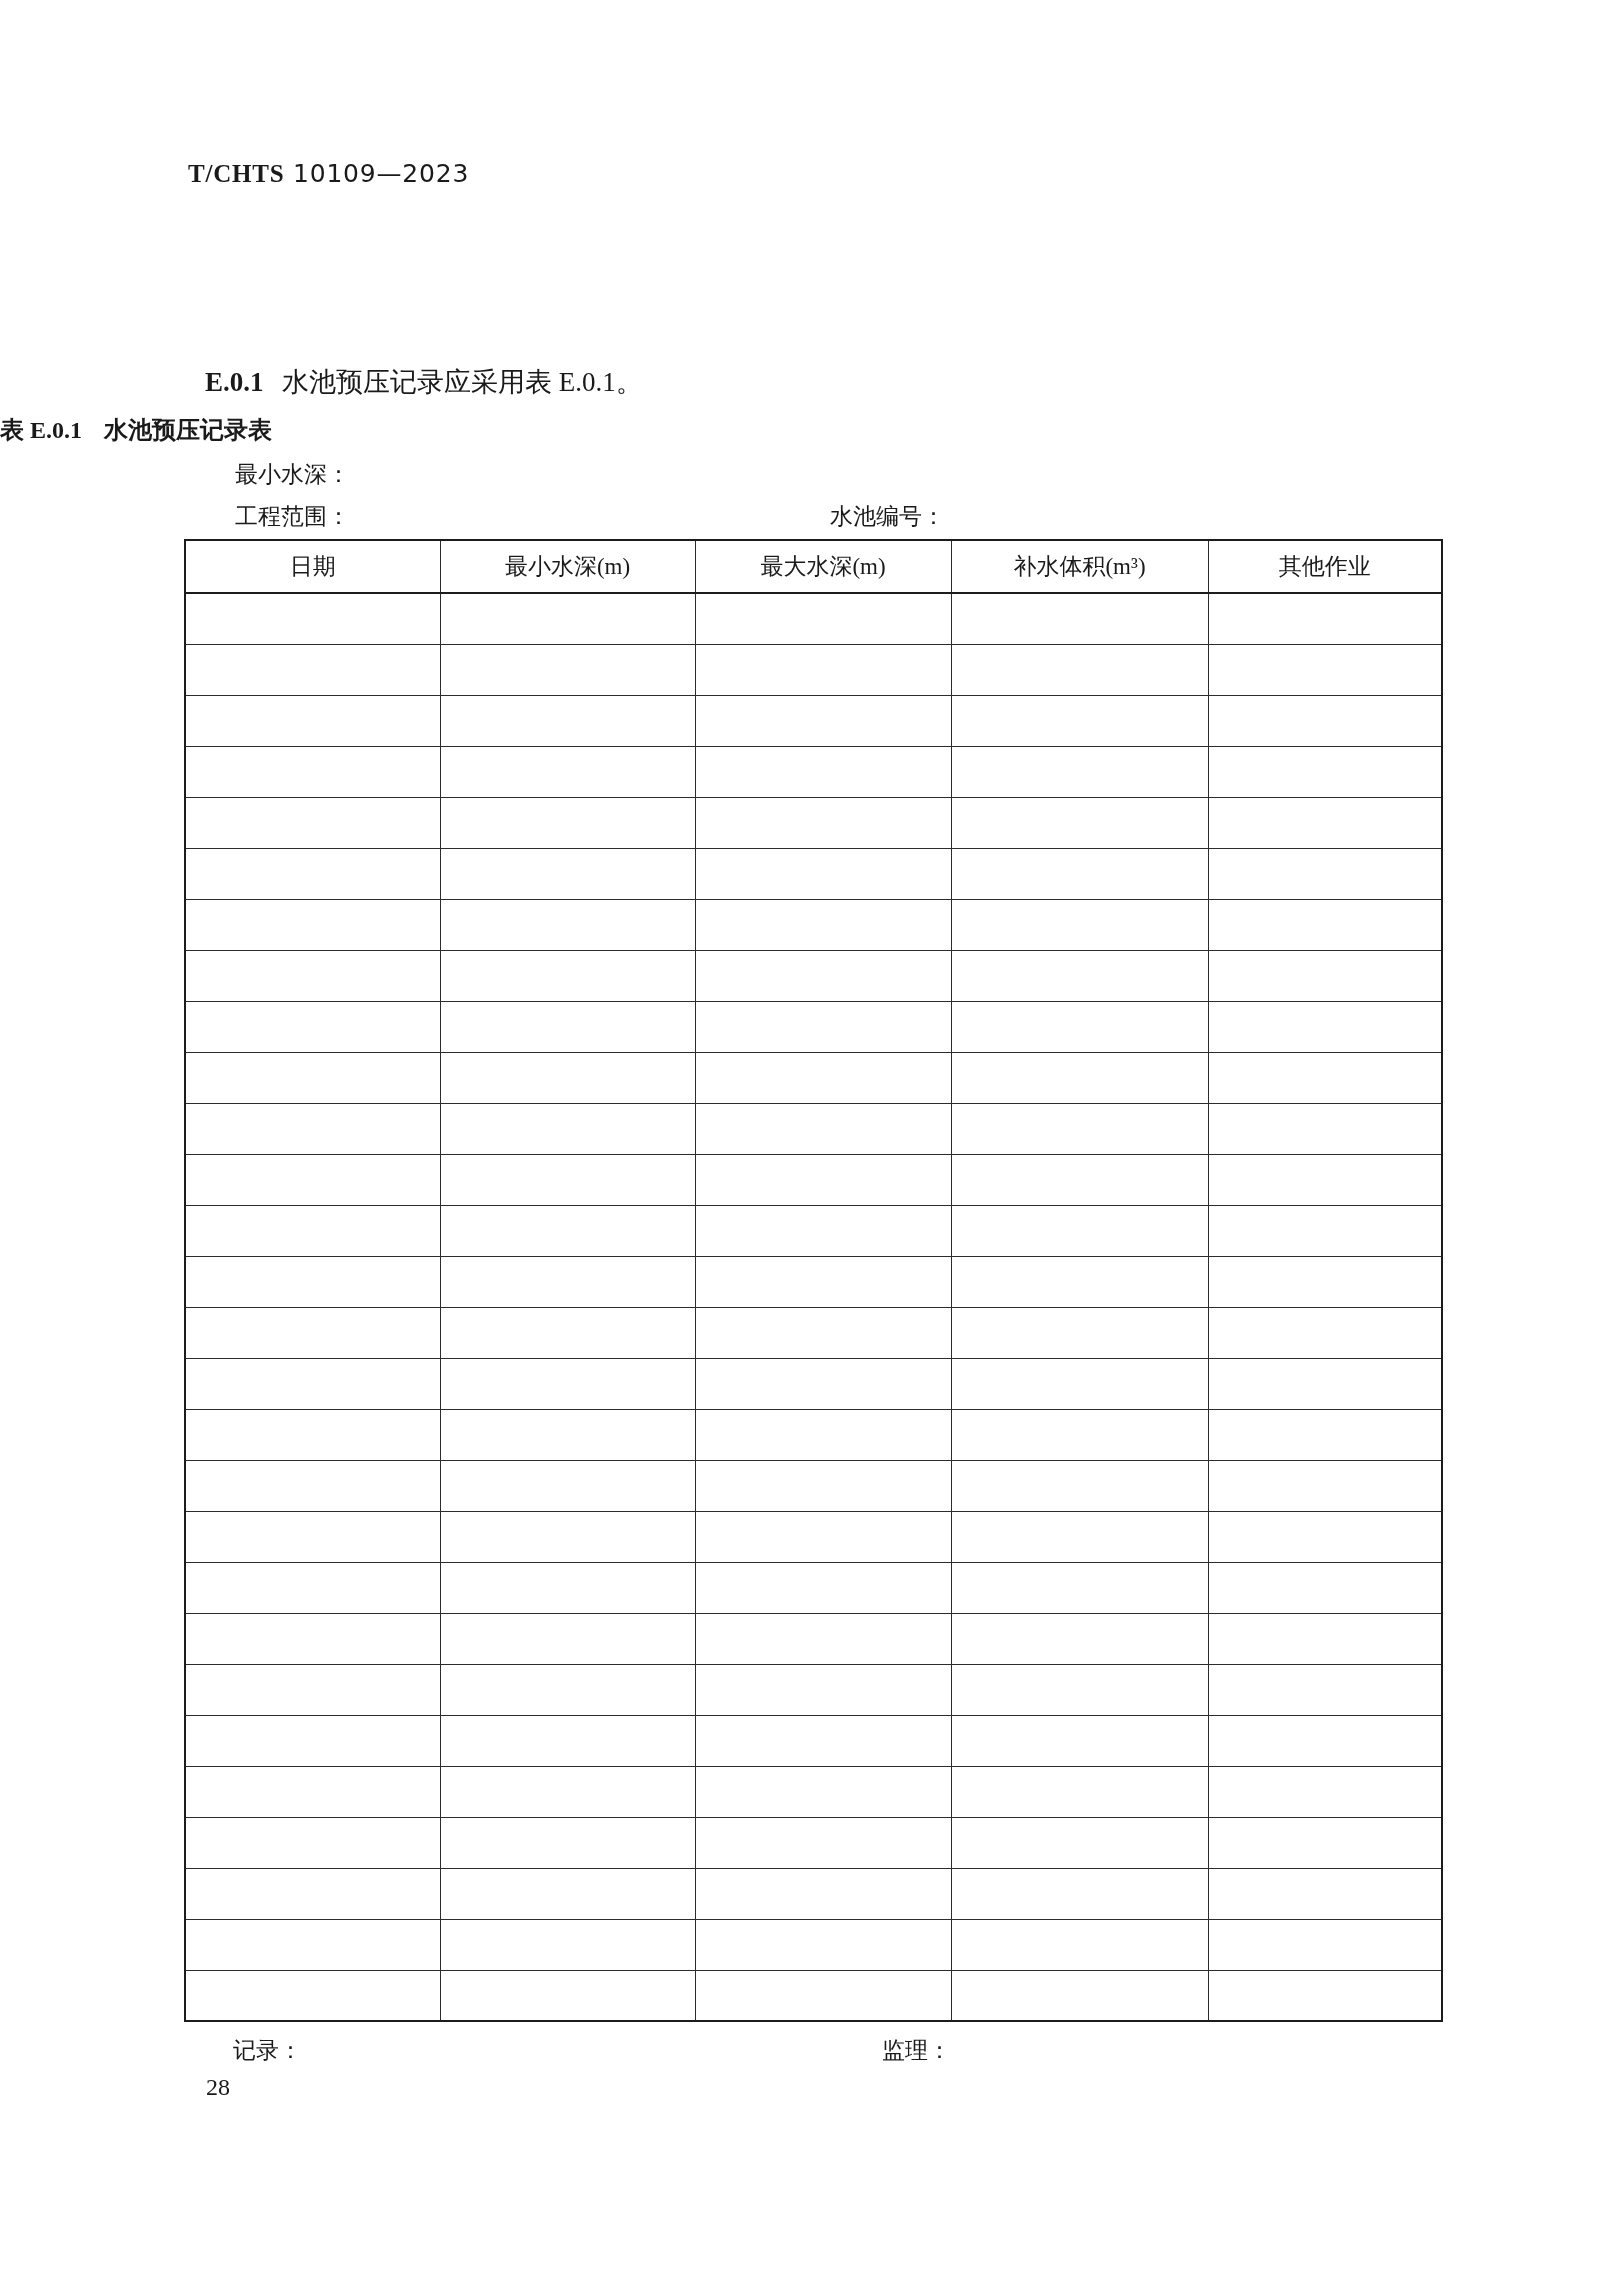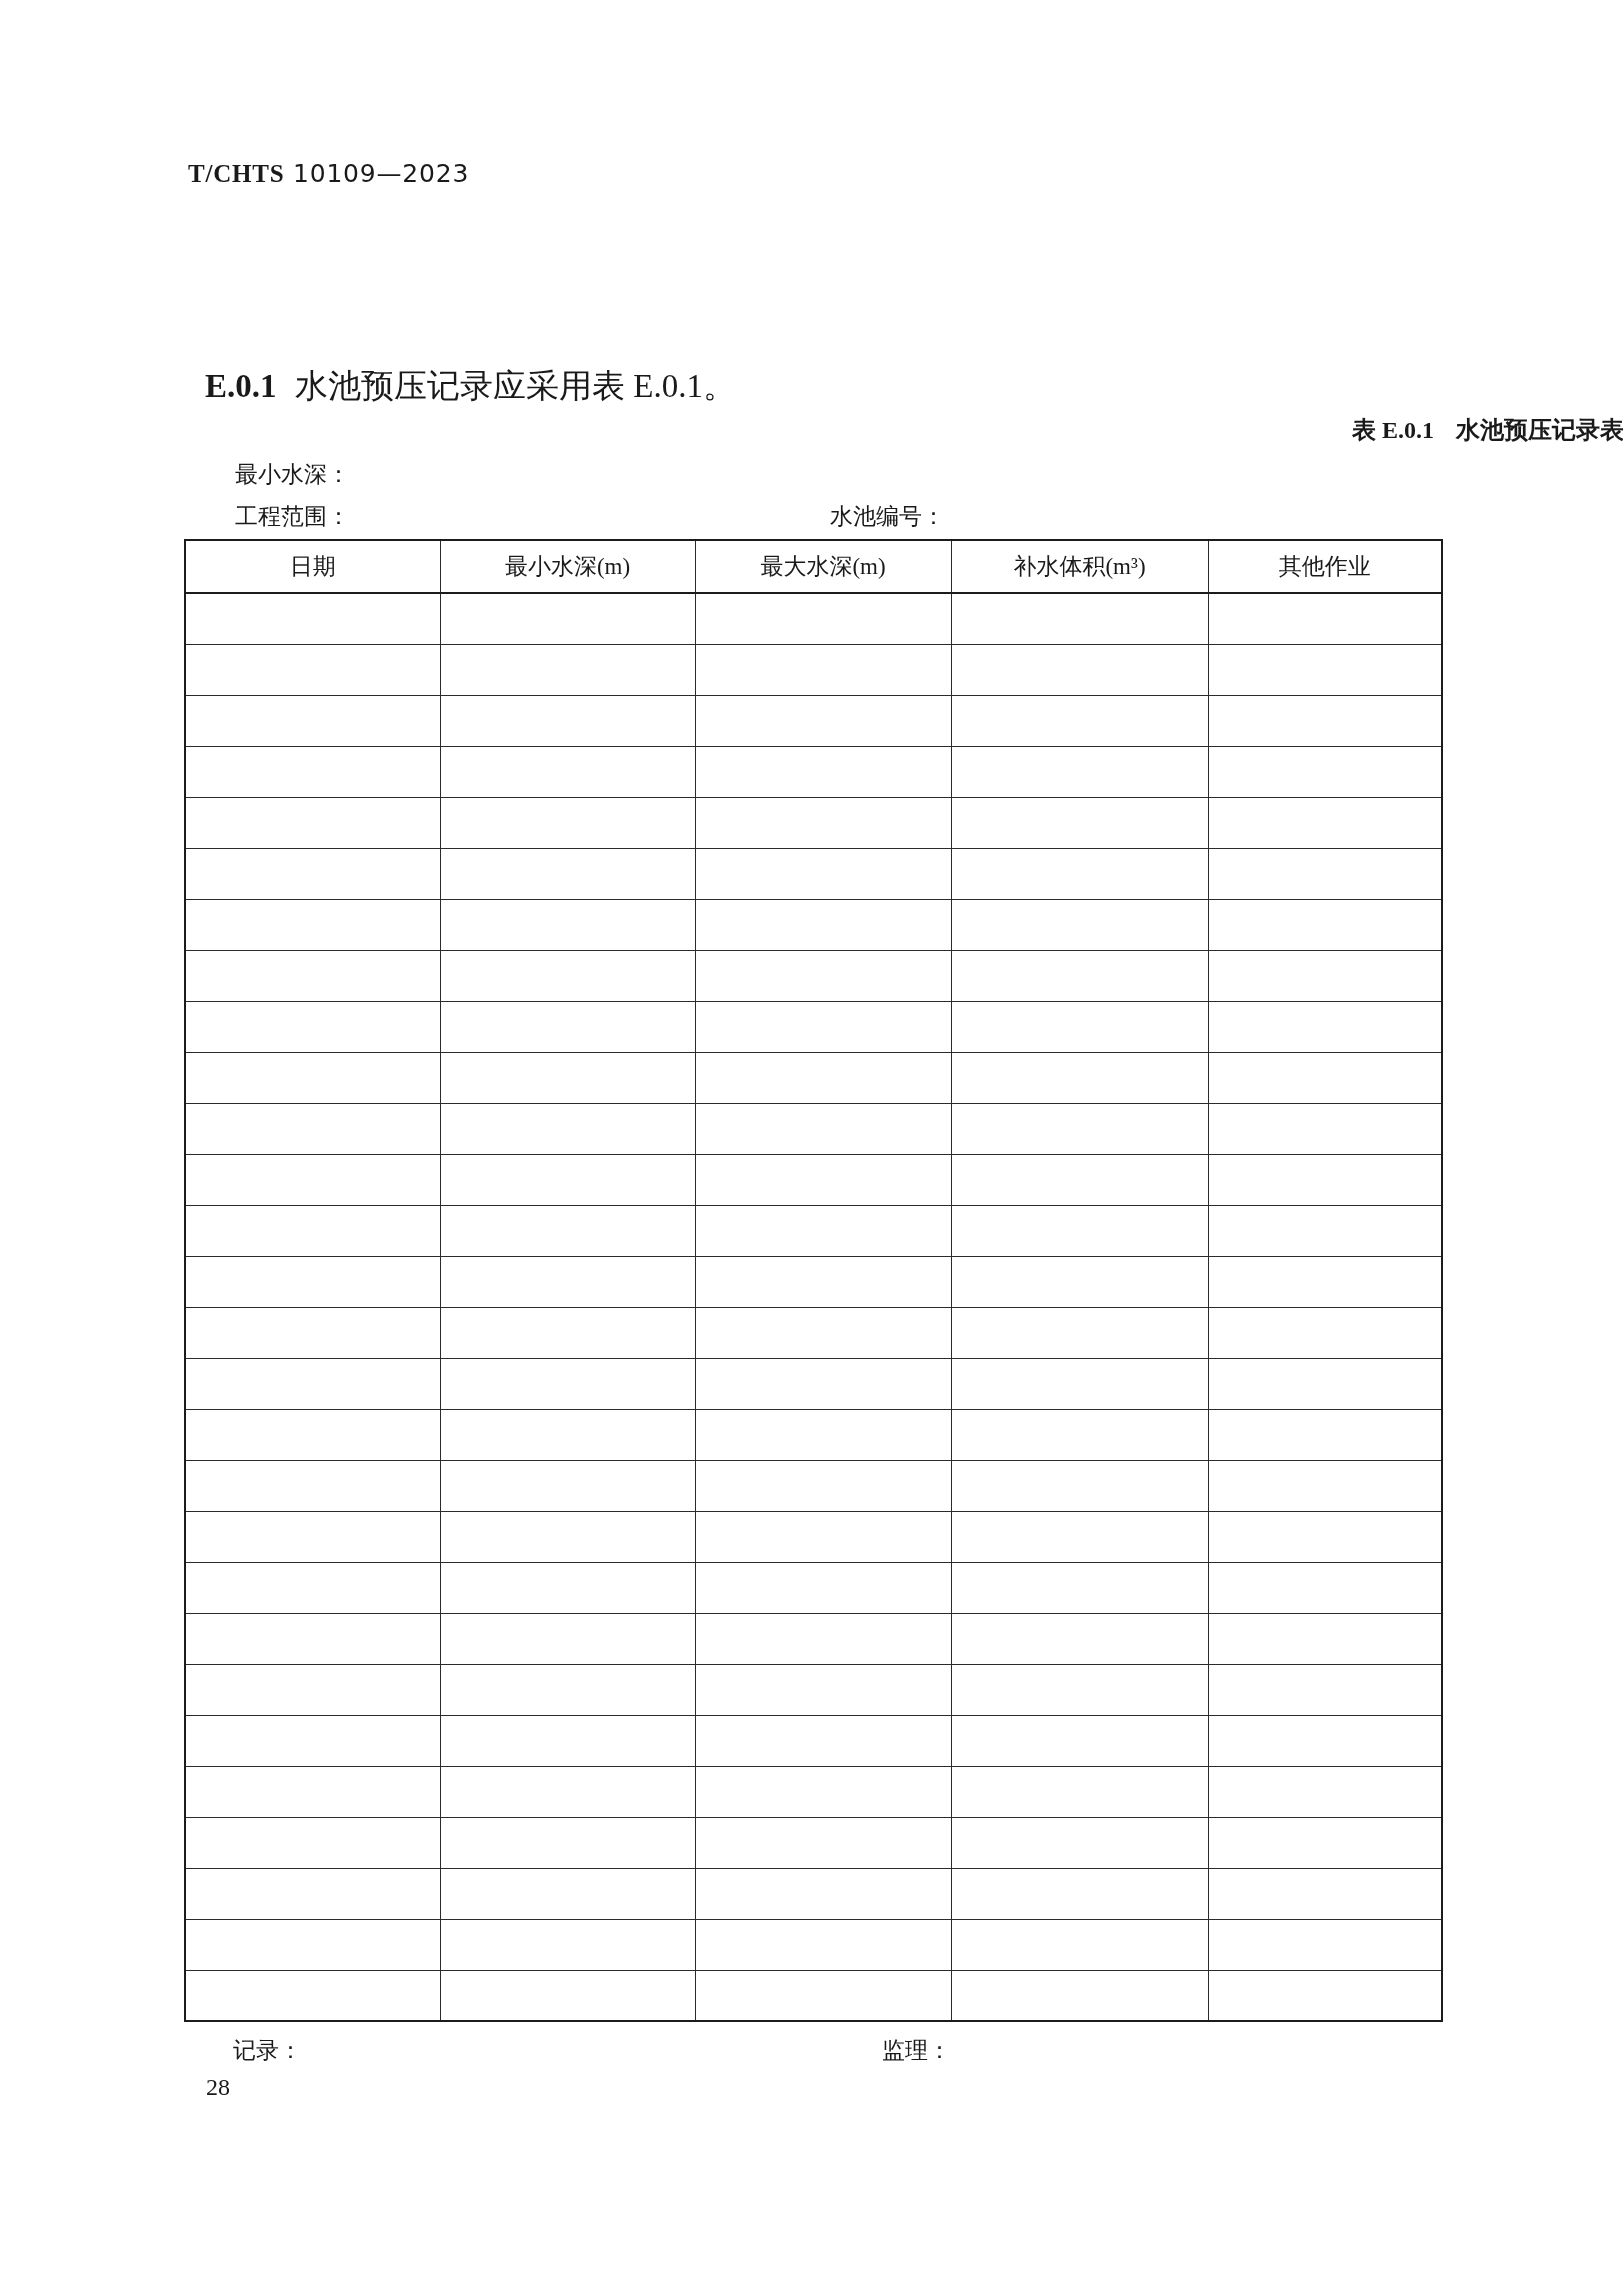--- a/index.html
+++ b/index.html
@@ -45,33 +45,33 @@
     white-space: nowrap;
   }
   .appendix-title .gap {
     display: inline-block;
     width: 29px;
   }
   .clause {
     position: absolute;
     left: 205px;
     top: 364px;
-    font-size: 33px;
+    font-size: 27px;
     white-space: nowrap;
   }
   .clause .clause-label {
     font-weight: bold;
     margin-right: 18.6px;
   }
   .table-caption {
     position: absolute;
     left: 0;
     top: 414px;
     width: 100%;
-    text-align: right;
+    text-align: left;
     font-size: 24px;
     font-weight: bold;
     white-space: nowrap;
   }
   .table-caption .gap {
     display: inline-block;
     width: 22px;
   }
   .meta-label {
     position: absolute;

